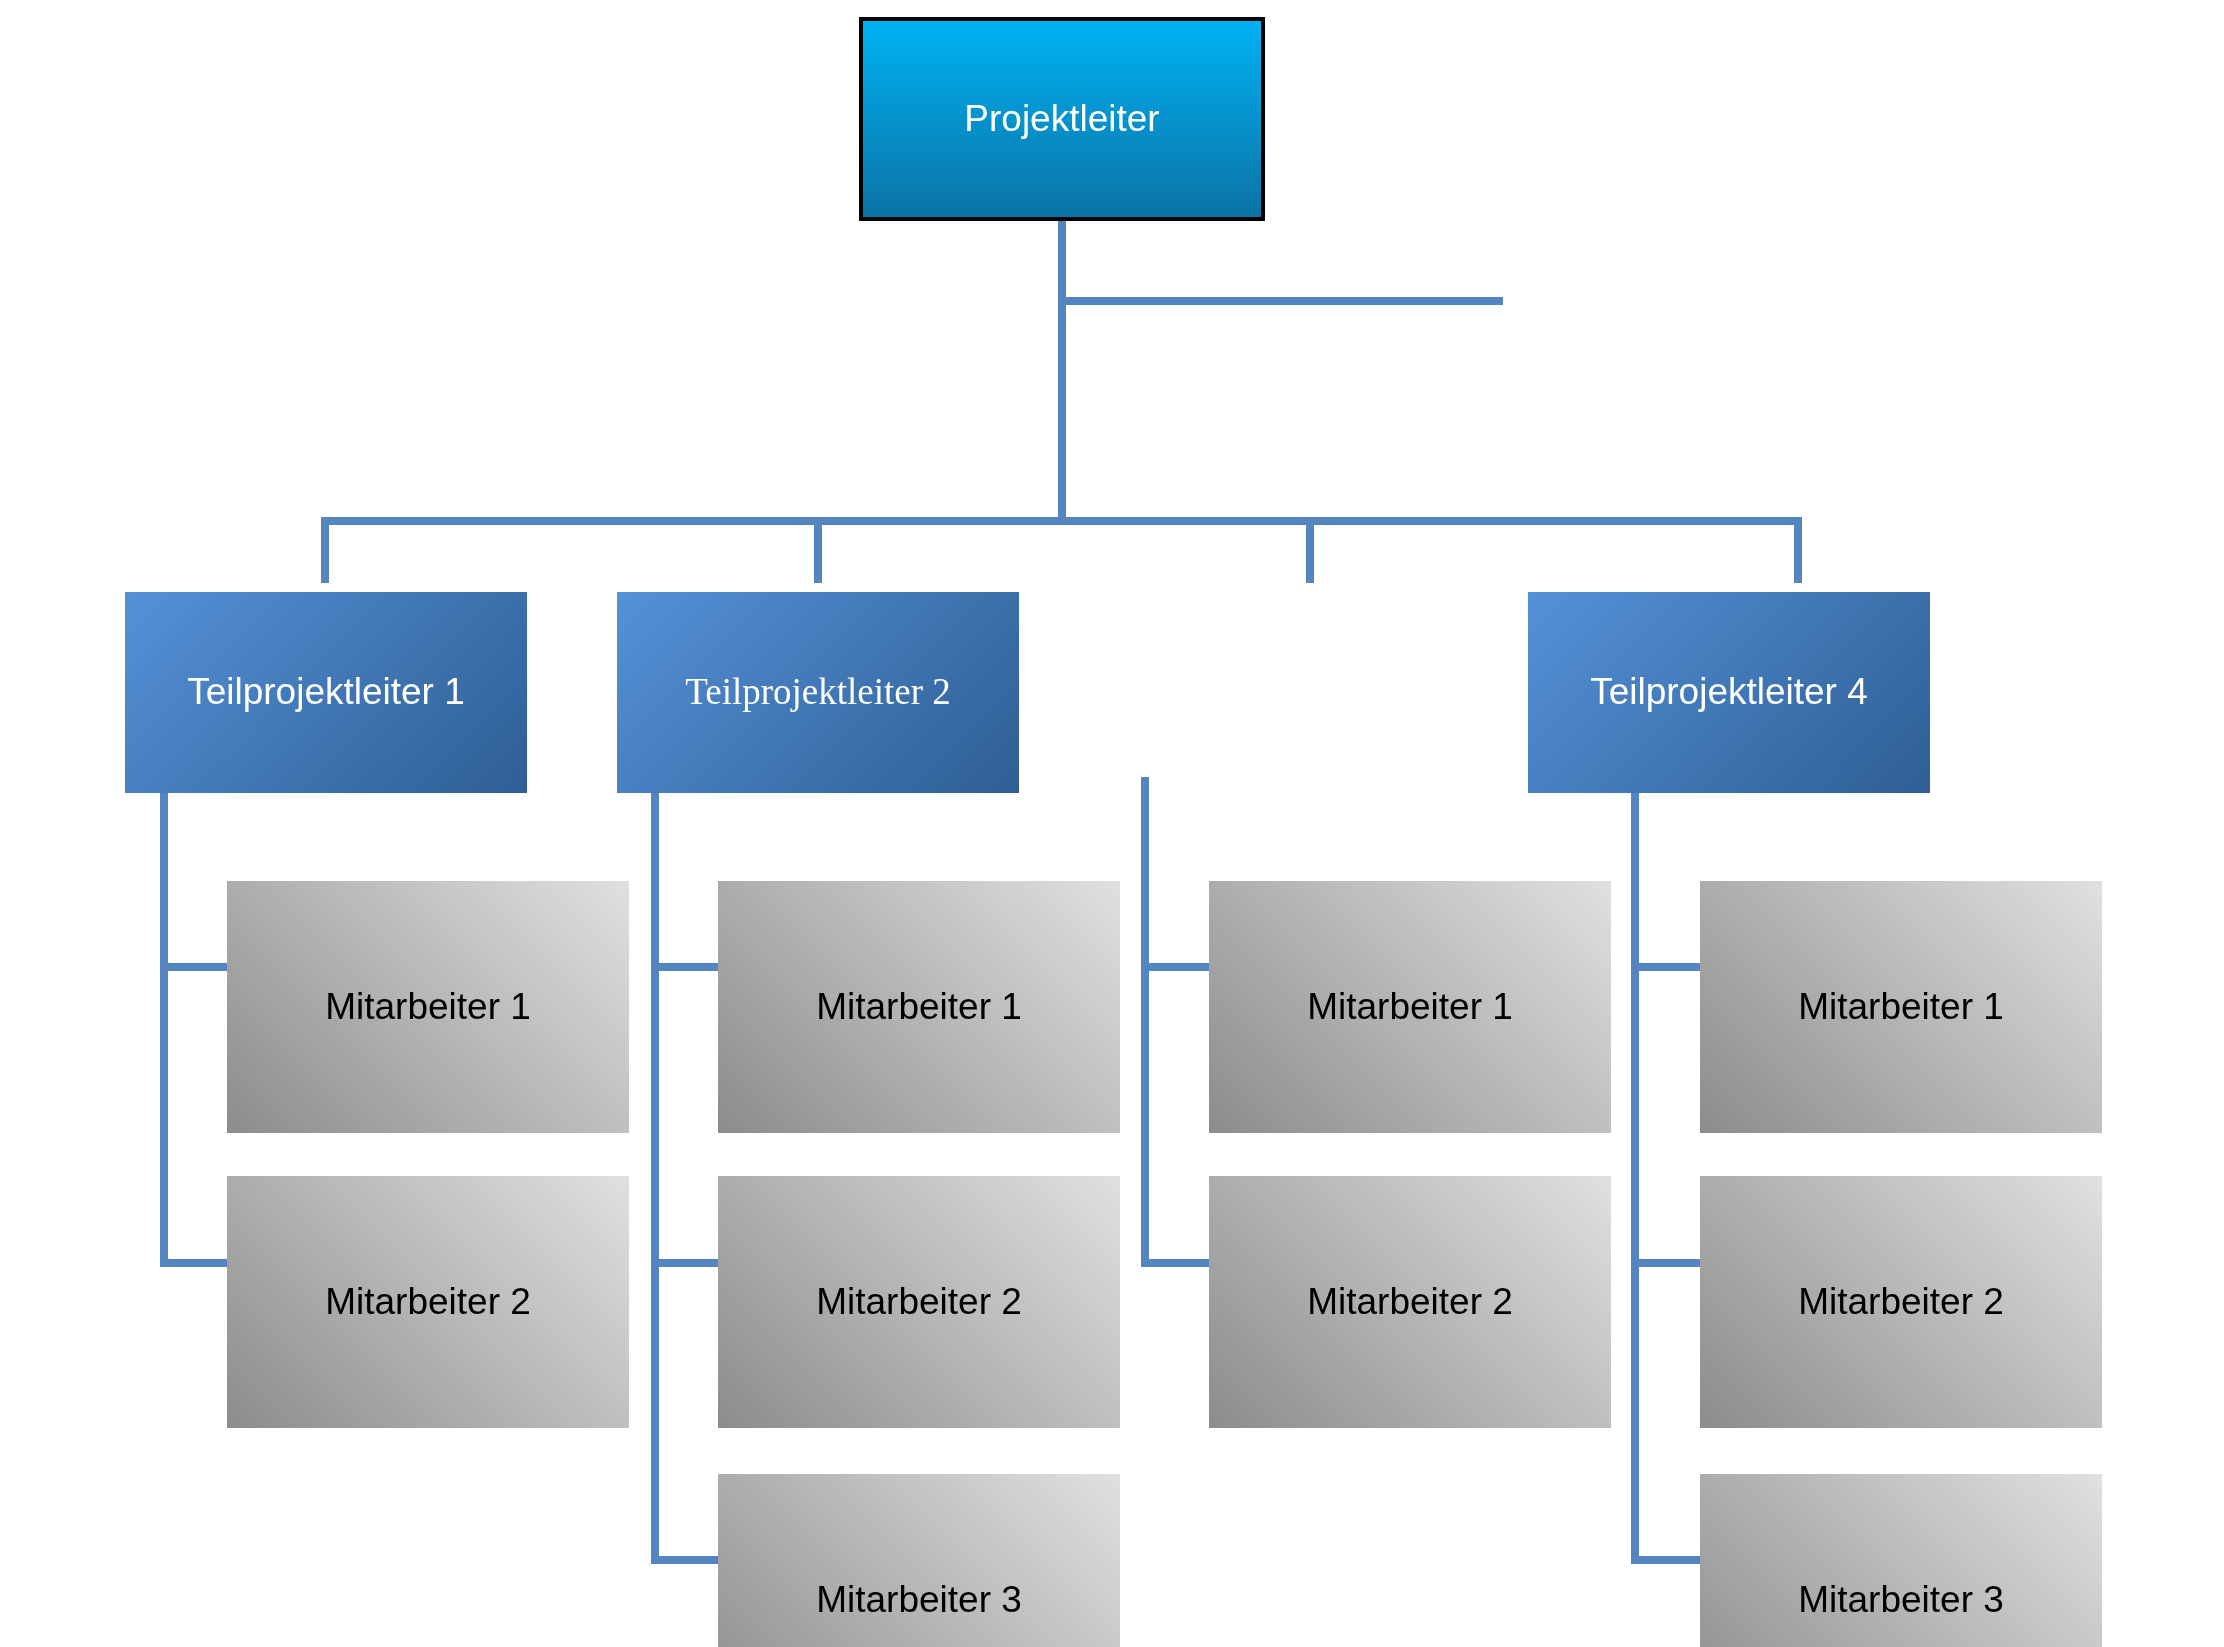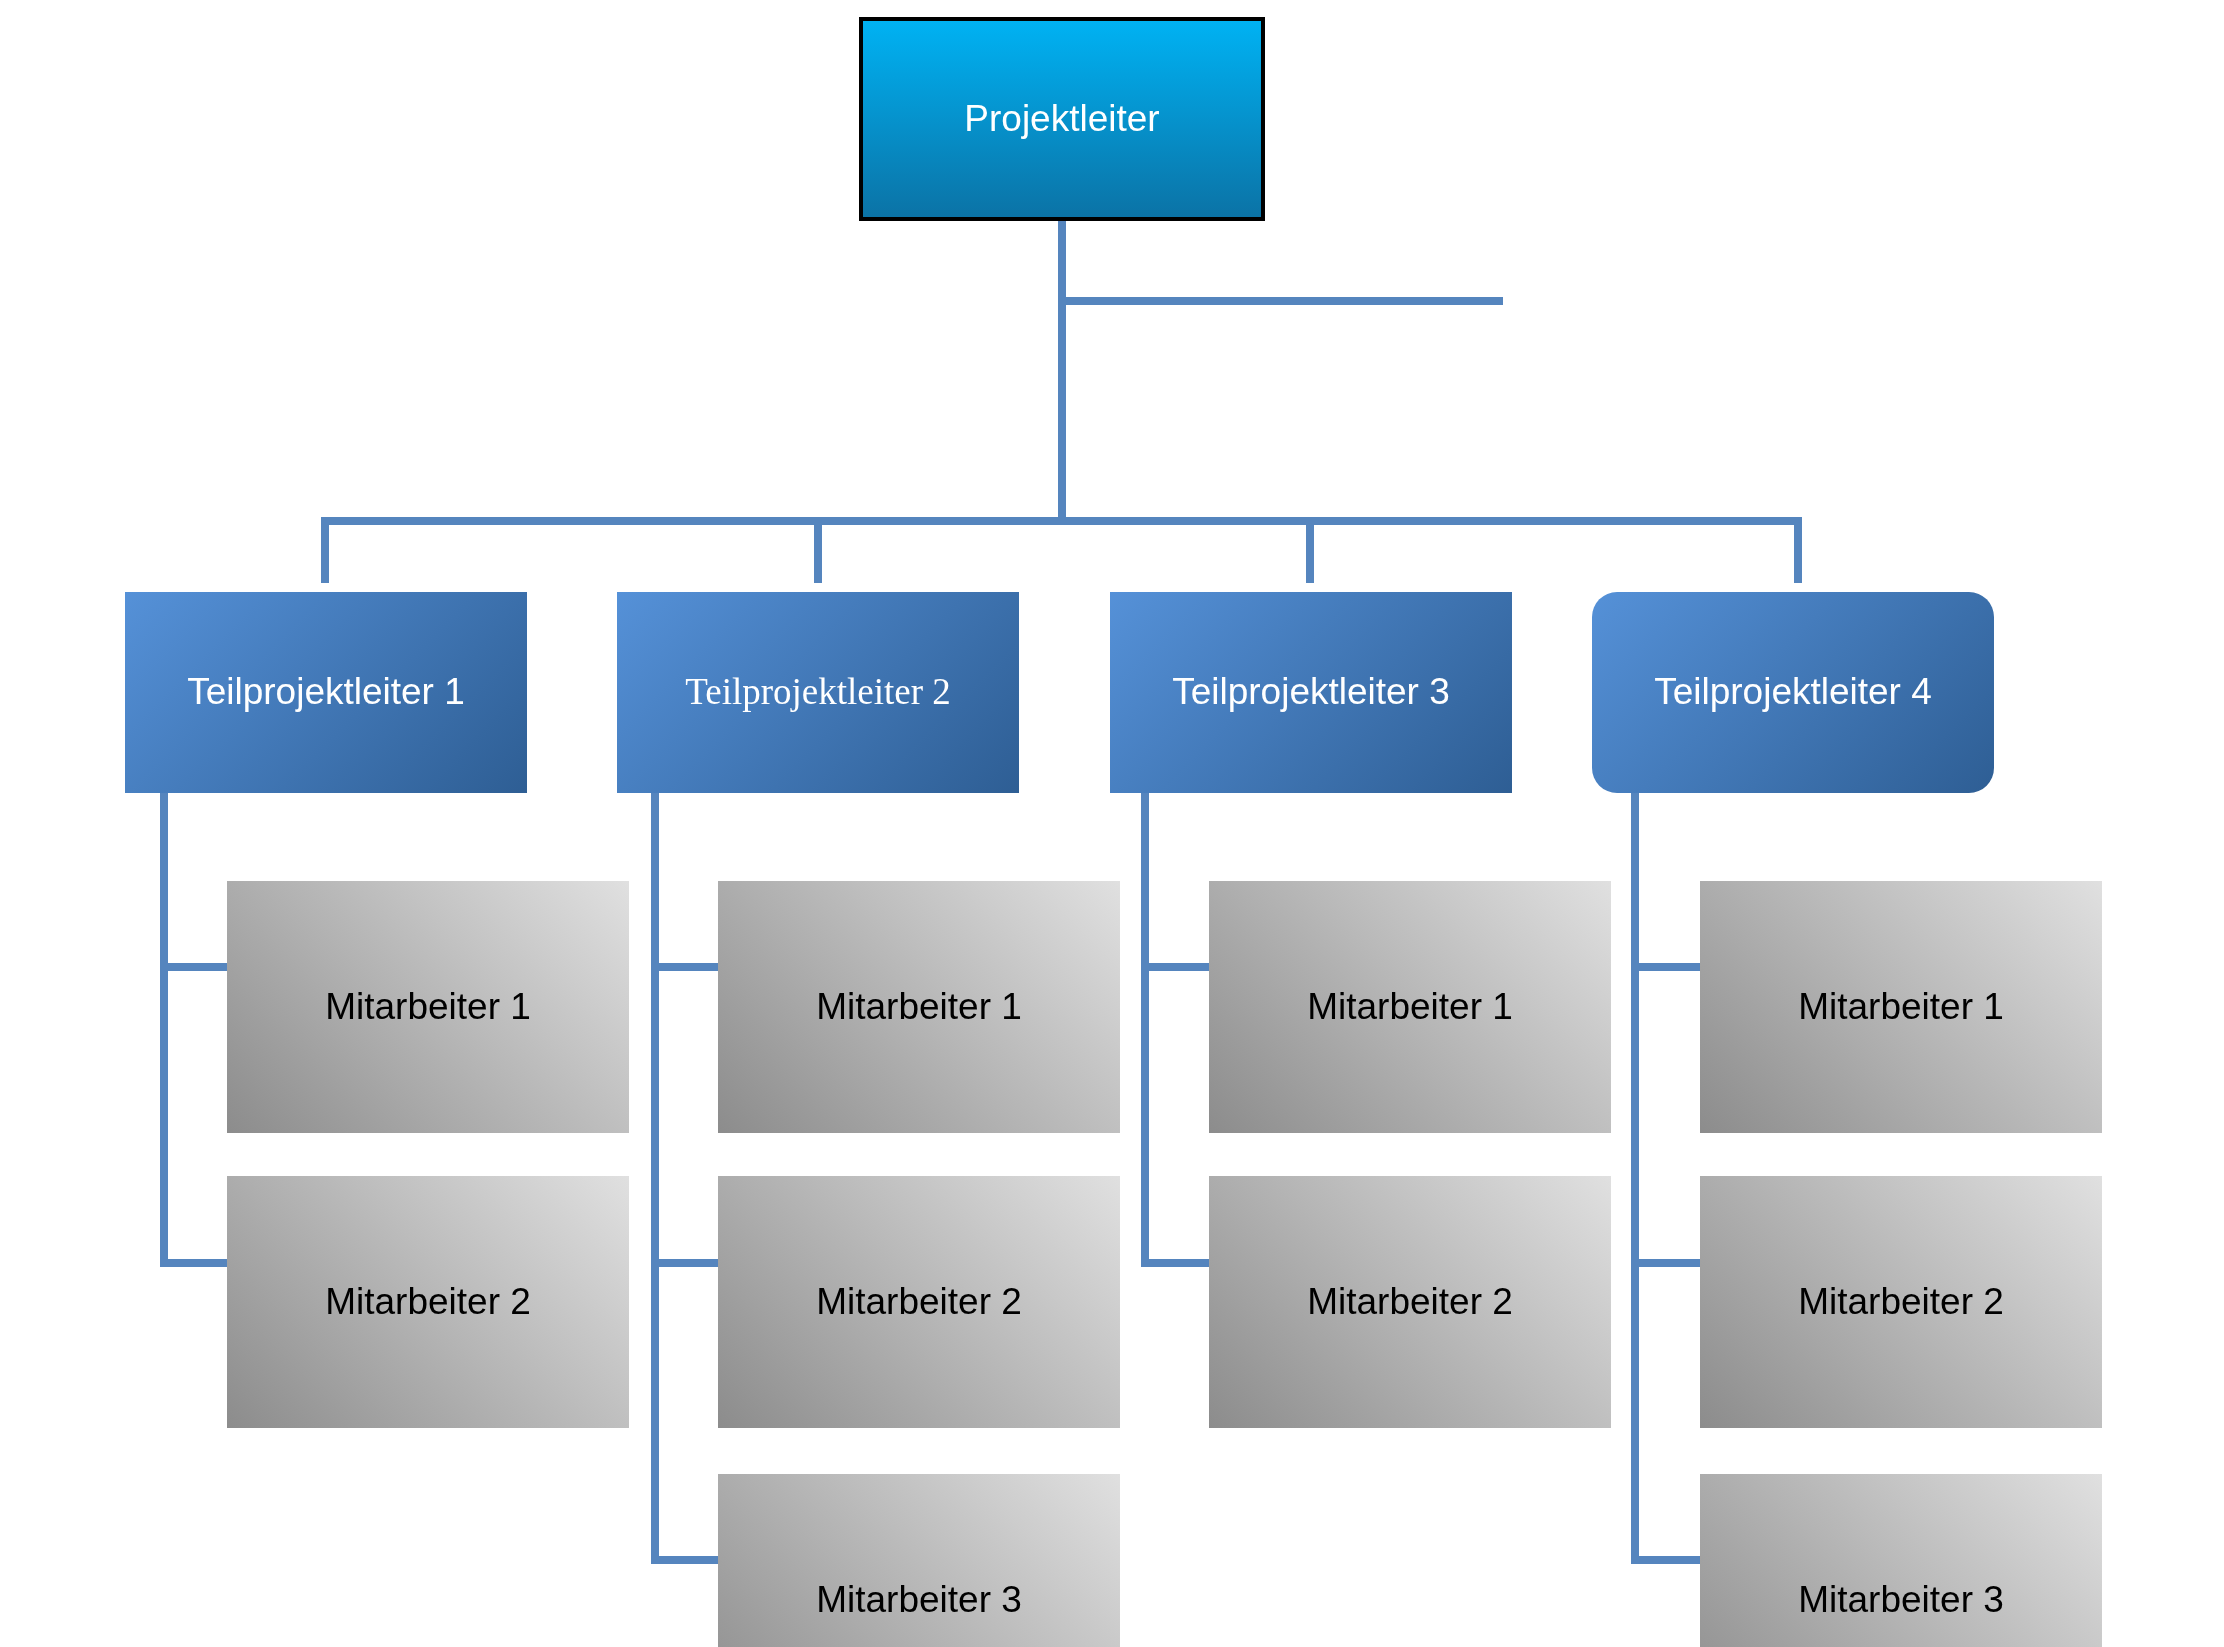--- a/index.html
+++ b/index.html
@@ -86,24 +86,21 @@
     <span class="label">Projektleiter</span>
   </div>
 
 
   <div class="node leader" style="left:125px;">
     <span class="label">Teilprojektleiter 1</span>
   </div>
   <div class="node leader" style="left:617px;font-family:Liberation Serif, serif;">
     <span class="label">Teilprojektleiter 2</span>
   </div>
-  <div class="node leader" style="left:1110px;">
-    <span class="label">Teilprojektleiter 3</span>
-  </div>
-  <div class="node leader" style="left:1592px;border-radius:25px;">
+  <div class="node leader" style="left:1528px;">
     <span class="label">Teilprojektleiter 4</span>
   </div>
 
   <div class="node member" style="left:227px; top:867px;">
     <span class="label">Mitarbeiter 1</span>
   </div>
   <div class="node member" style="left:227px; top:1162px;">
     <span class="label">Mitarbeiter 2</span>
   </div>
 

